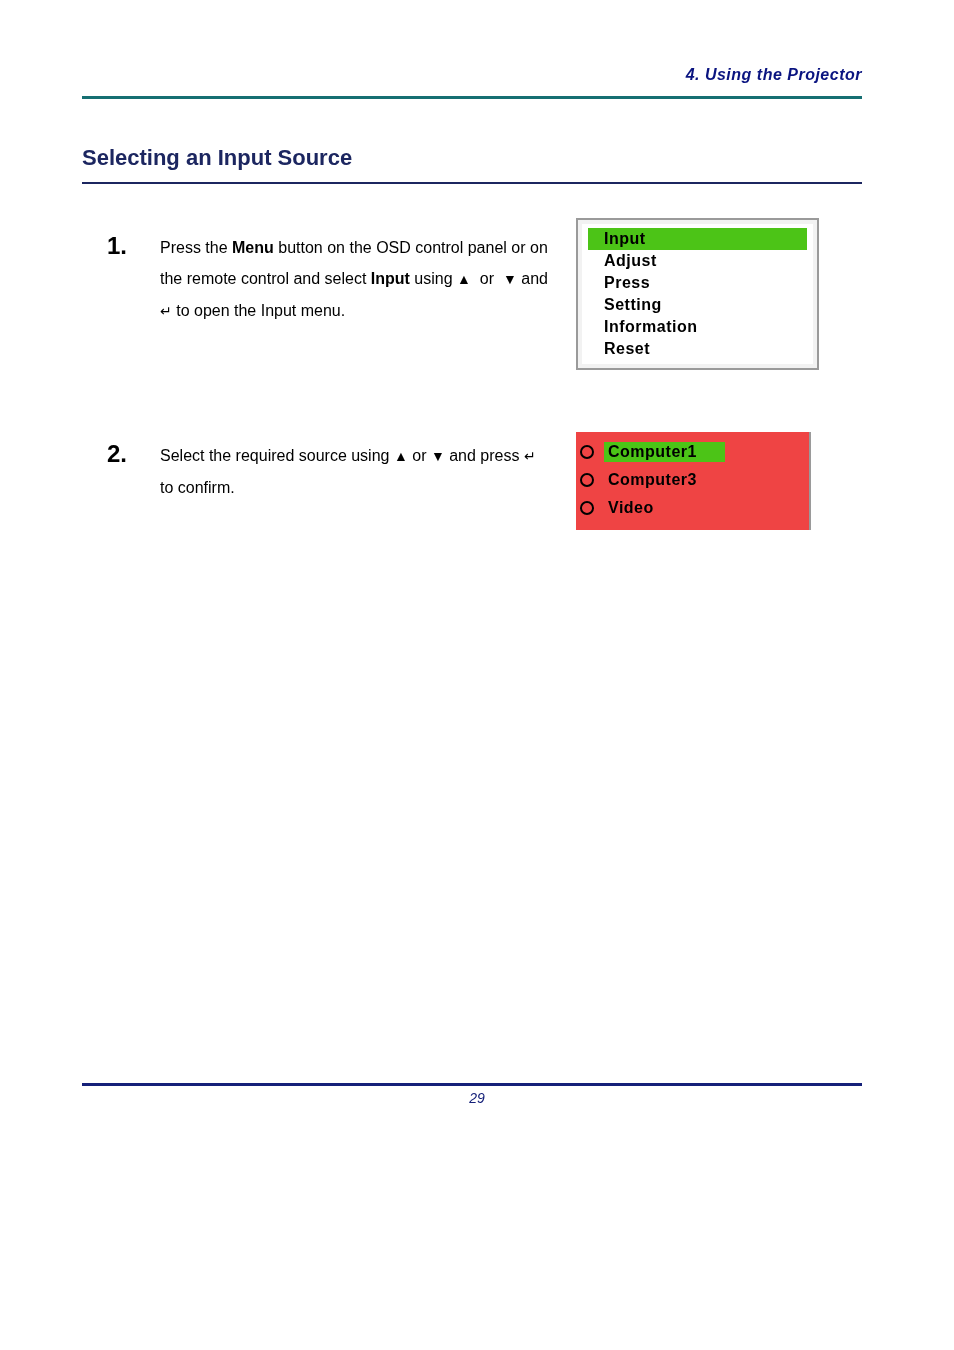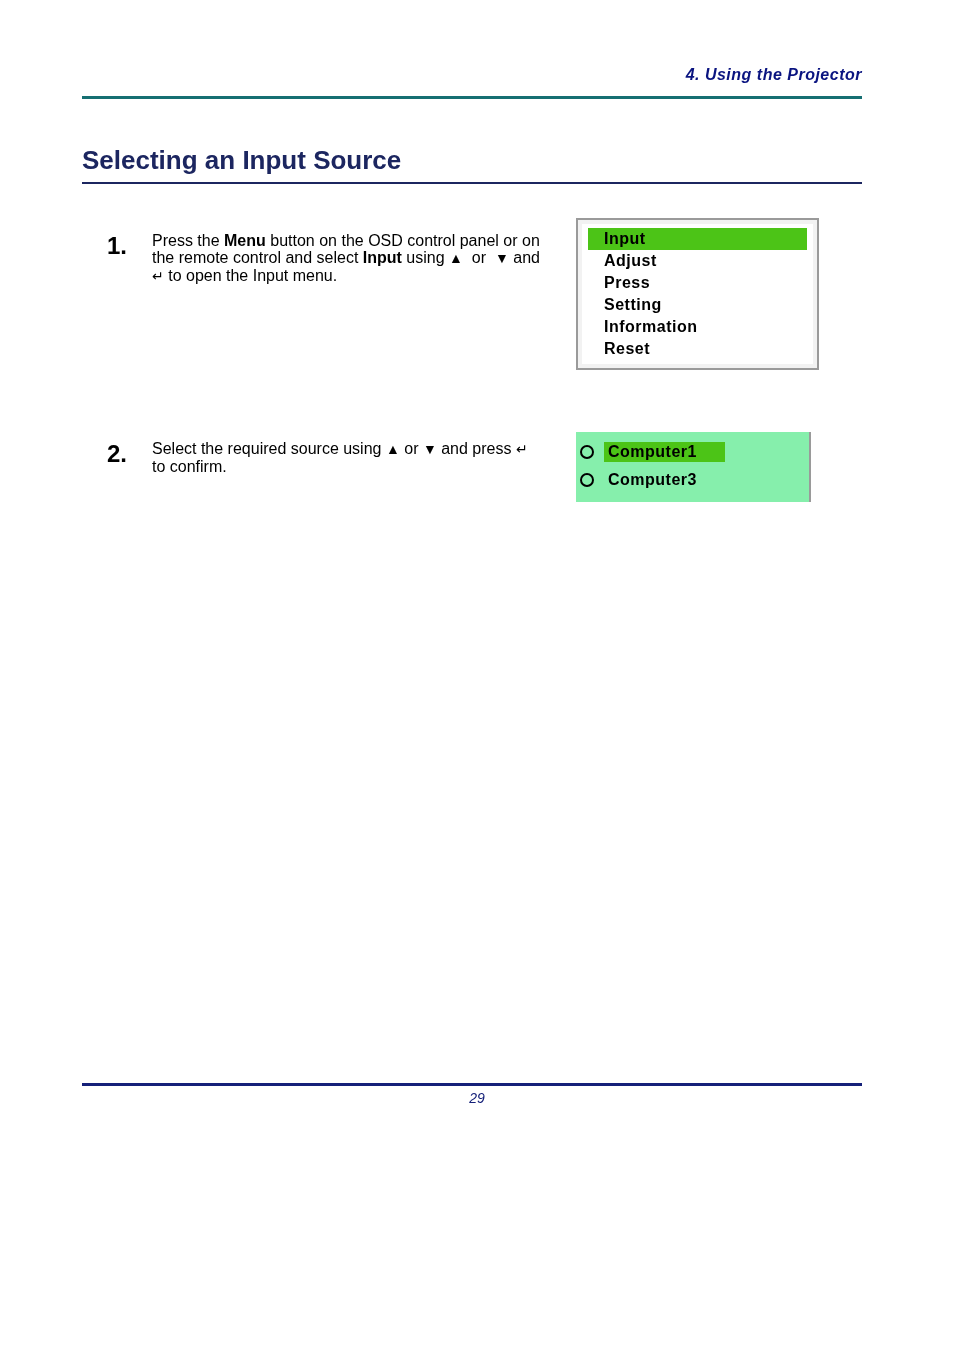--- a/index.html
+++ b/index.html
@@ -32,21 +32,21 @@
     left: 82px;
     right: 92px;
     top: 96px;
     height: 3px;
     background: #166f72;
   }
   .section-title {
     position: absolute;
     left: 82px;
     top: 145px;
-    font-size: 26px;
+    font-size: 22px;
     font-weight: bold;
     color: #1c2660;
   }
   .section-title-rule {
     position: absolute;
     left: 82px;
     right: 92px;
     top: 182px;
     height: 2px;
     background: #1c2660;
@@ -54,24 +54,24 @@
   .step-num {
     font-size: 24px;
     font-weight: bold;
     position: absolute;
     left: 107px;
   }
   .step1-num { top: 232px; }
   .step2-num { top: 440px; }
   .step-text {
     position: absolute;
-    left: 152px;
+    left: 160px;
     width: 390px;
     font-size: 16px;
-    line-height: 17px;
+    line-height: 31px;
   }
   .step1-text { top: 232px; }
   .step2-text { top: 440px; }
   .inline-icon {
     display: inline-block;
     font-size: 14px;
     vertical-align: baseline;
   }
   .menu-box {
     position: absolute;
@@ -94,21 +94,21 @@
   .menu-item.highlight-green {
     background: #4cc417;
     color: #000;
   }
   .source-box {
     position: absolute;
     left: 576px;
     top: 432px;
     width: 219px;
     border-right: 2px solid #9a9a9a;
-    background: #86efac;
+    background: #ef4444;
     padding: 6px 10px 8px 4px;
   }
   .source-row {
     display: flex;
     align-items: center;
     gap: 10px;
     height: 28px;
   }
   .radio-circle {
     width: 14px;
@@ -197,17 +197,21 @@
 
   <div class="source-box">
     <div class="source-row">
       <span class="radio-circle"></span>
       <span class="source-label highlight-green">Computer1</span>
     </div>
     <div class="source-row">
       <span class="radio-circle"></span>
       <span class="source-label">Computer3</span>
     </div>
+    <div class="source-row">
+      <span class="radio-circle"></span>
+      <span class="source-label">Video</span>
+    </div>
   </div>
 
   <div class="hr-bottom"></div>
   <div class="page-number">29</div>
 </div>
 
 </body></html>

